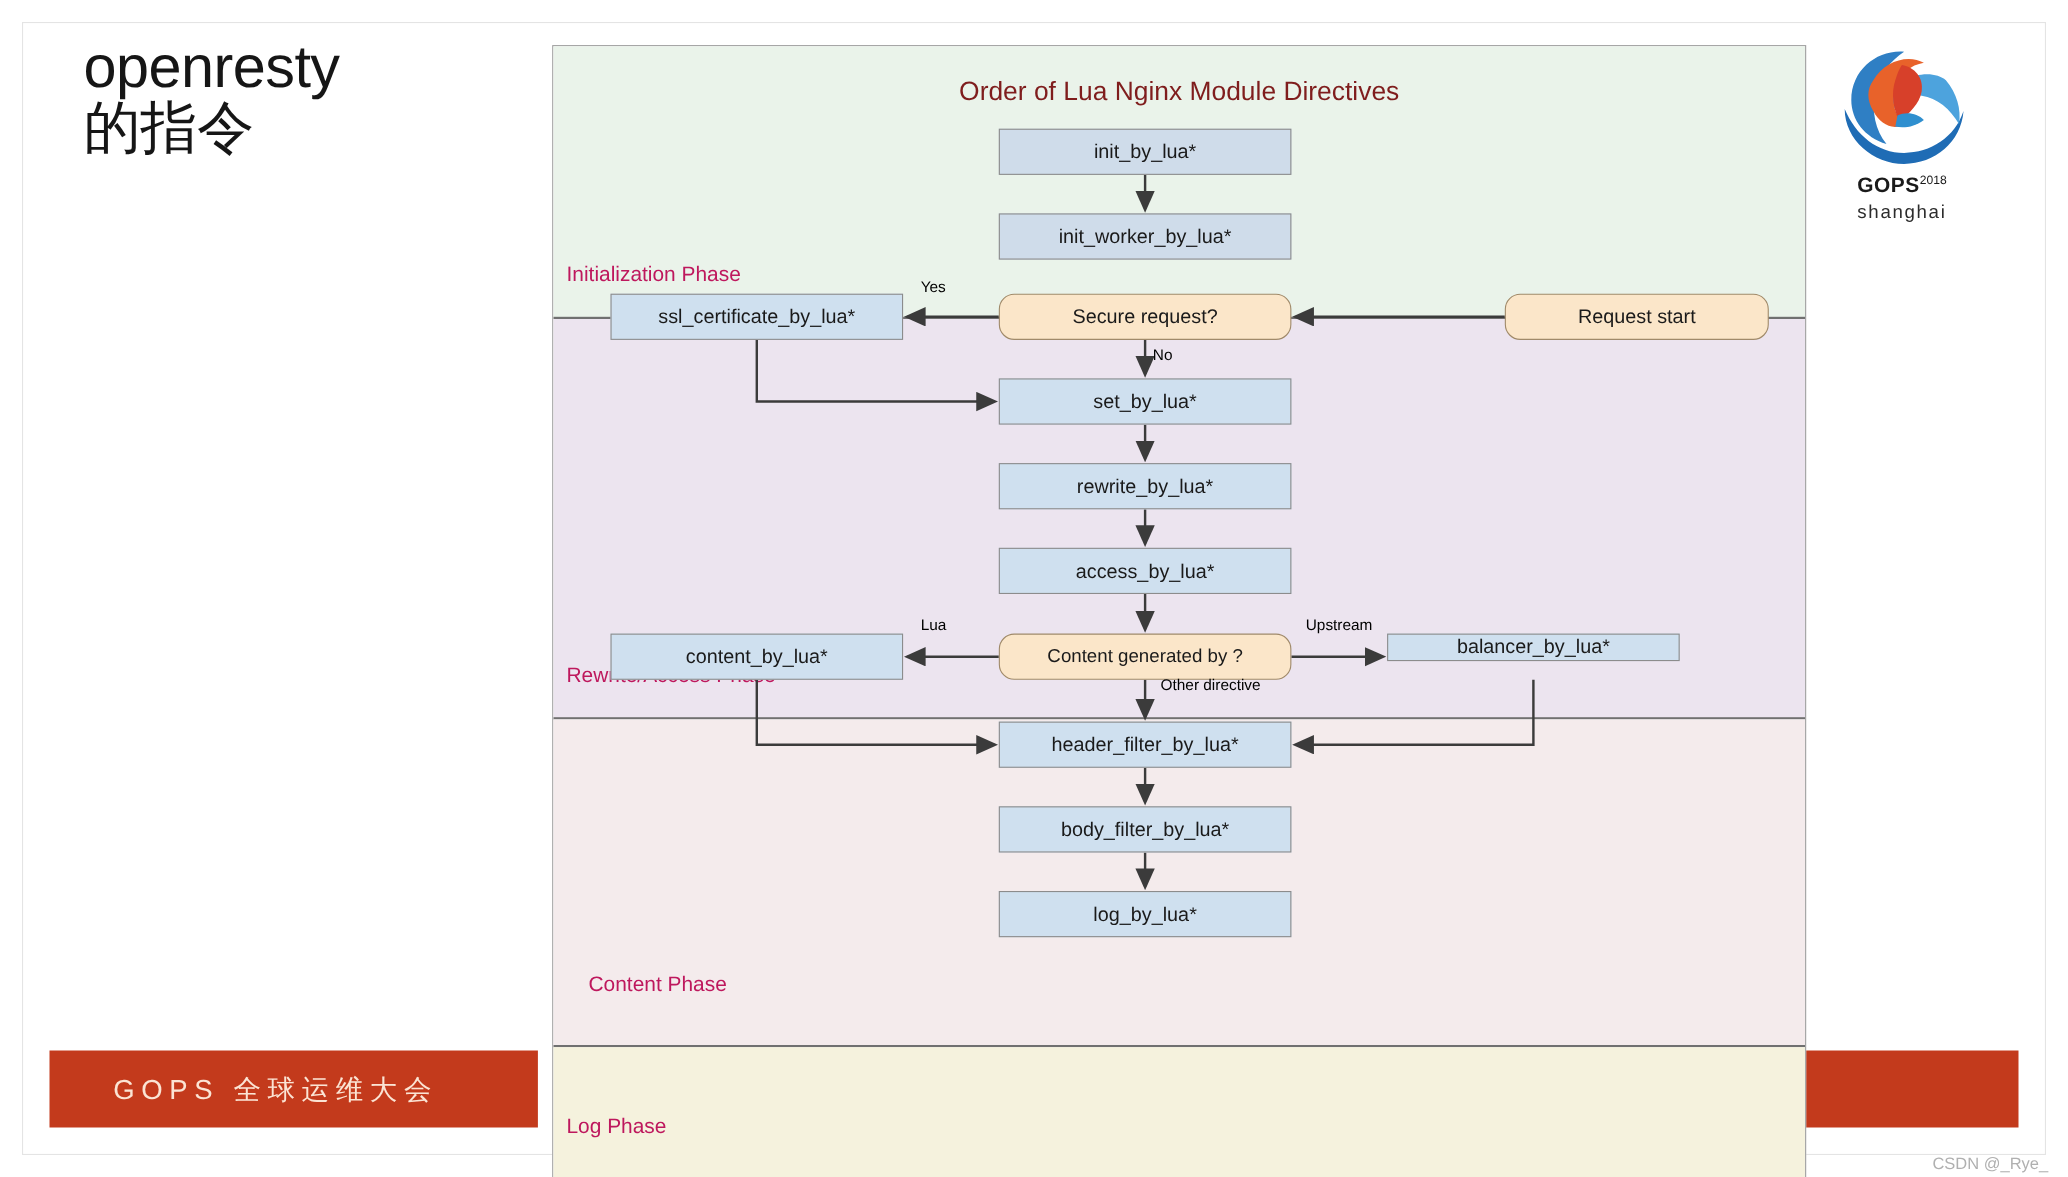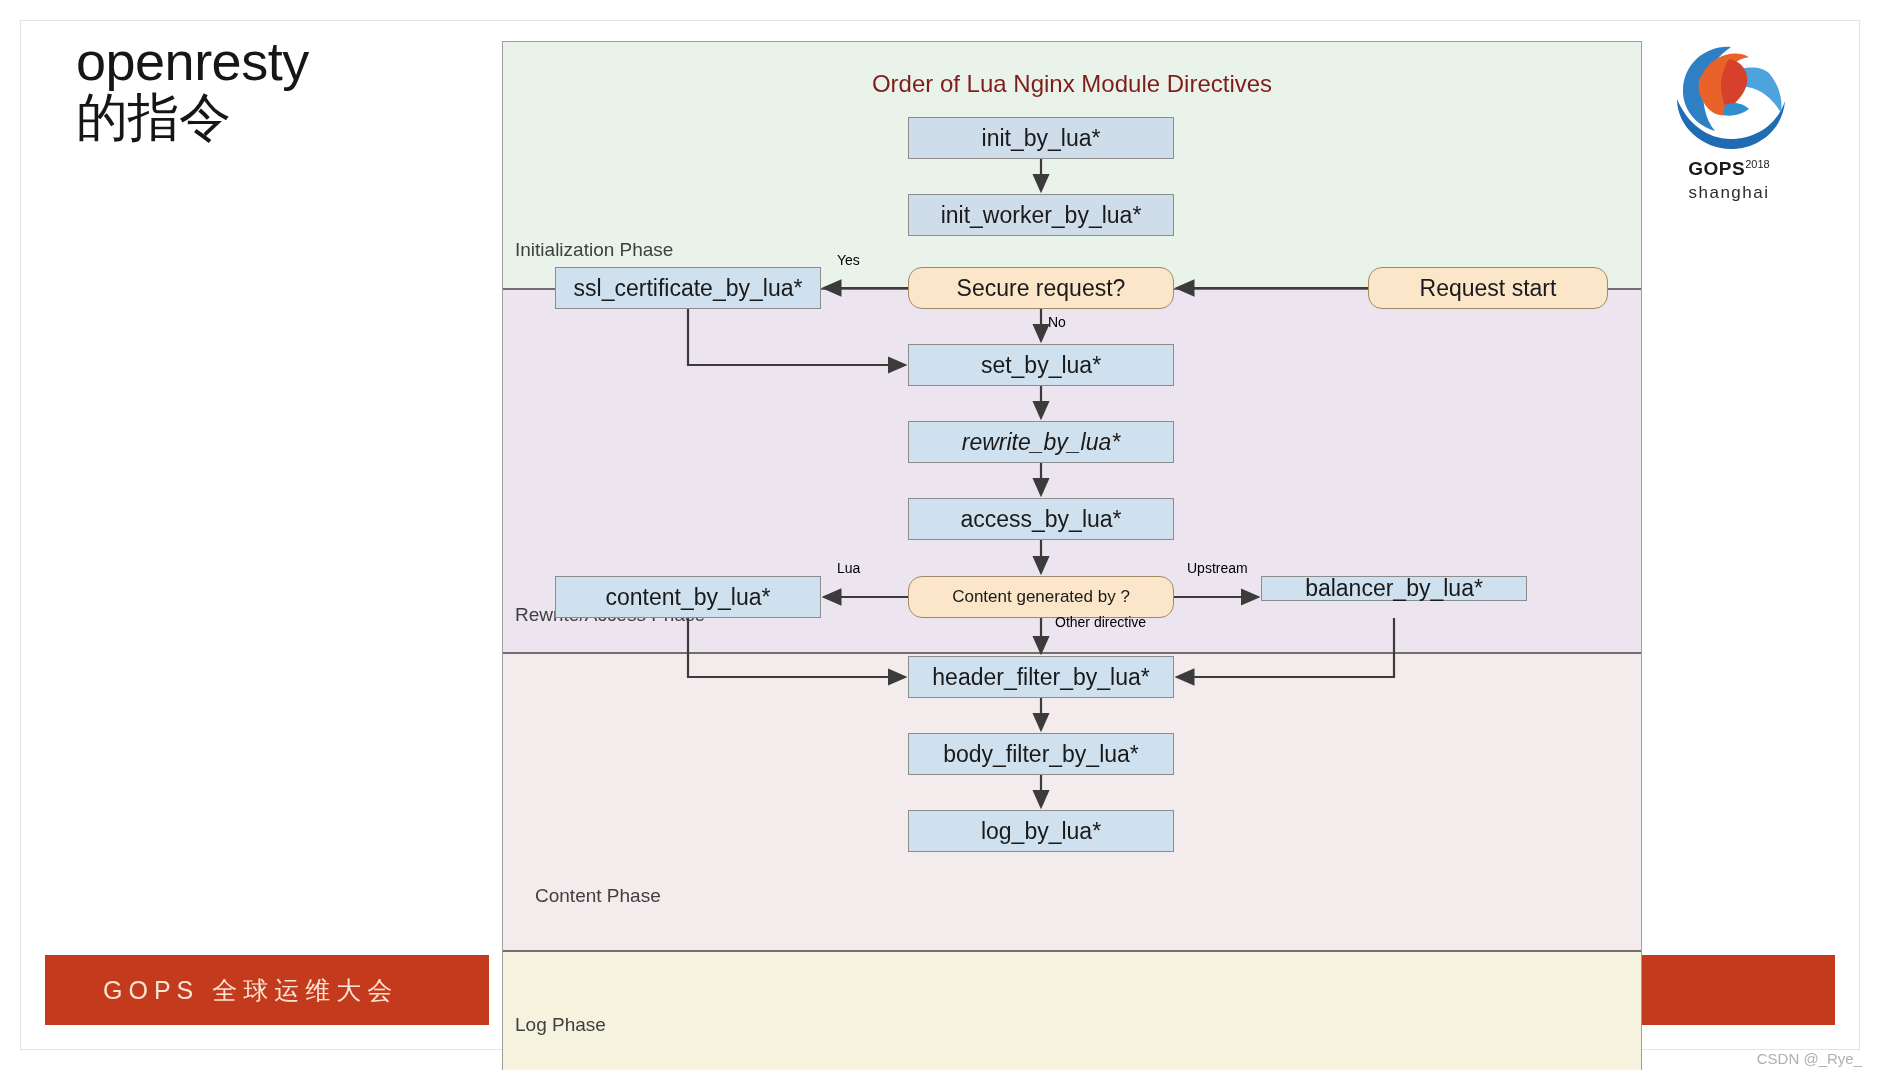--- a/index.html
+++ b/index.html
@@ -98,35 +98,35 @@
   .band {
     position: absolute;
     left: 0; width: 1138px;
     box-sizing: border-box;
   }
   .band-border-bottom { border-bottom: 2px solid #707070; }
   .band-label {
     position: absolute;
     left: 12px;
     font-size: 19px;
-    color: #404040;
+    color: #be185d;
     white-space: nowrap;
   }
   .diagram-title {
     position: absolute;
     left: 0; top: 28px; width: 100%;
     text-align: center;
     font-size: 24px;
     color: #7f1d1d;
   }
   .node {
     position: absolute;
     box-sizing: border-box;
     display: flex; align-items: center; justify-content: center;
-    font-size: 23px;
+    font-size: 18px;
     color: #1a1a1a;
     white-space: nowrap;
   }
   .node.blue {
     background: #cfdcea;
     border: 1.5px solid #8c8c8c;
   }
   .node.blue2 {
     background: #cfe0ef;
     border: 1.5px solid #8c8c8c;
@@ -234,21 +234,21 @@
           <line x1="538" y1="733" x2="538" y2="764" marker-end="url(#ah)"></line>
         </g>
       </svg>
 
       <div class="node blue" style="left:405px;top:75px;width:266px;height:42px;">init_by_lua*</div>
       <div class="node blue" style="left:405px;top:152px;width:266px;height:42px;">init_worker_by_lua*</div>
       <div class="node cream" style="left:865px;top:225px;width:240px;height:42px;">Request start</div>
       <div class="node cream" style="left:405px;top:225px;width:266px;height:42px;">Secure request?</div>
       <div class="node blue2" style="left:52px;top:225px;width:266px;height:42px;">ssl_certificate_by_lua*</div>
       <div class="node blue2" style="left:405px;top:302px;width:266px;height:42px;">set_by_lua*</div>
-      <div class="node blue2" style="left:405px;top:379px;width:266px;height:42px;font-style:italic;">rewrite_by_lua*</div>
+      <div class="node blue2" style="left:405px;top:379px;width:266px;height:42px;">rewrite_by_lua*</div>
       <div class="node blue2" style="left:405px;top:456px;width:266px;height:42px;">access_by_lua*</div>
       <div class="node cream" style="left:405px;top:534px;width:266px;height:42px;font-size:17px;">Content generated by ?</div>
       <div class="node blue2" style="left:52px;top:534px;width:266px;height:42px;">content_by_lua*</div>
       <div class="node blue2" style="left:758px;top:534px;width:266px;height:25px;">balancer_by_lua*</div>
       <div class="node blue2" style="left:405px;top:614px;width:266px;height:42px;">header_filter_by_lua*</div>
       <div class="node blue2" style="left:405px;top:691px;width:266px;height:42px;">body_filter_by_lua*</div>
       <div class="node blue2" style="left:405px;top:768px;width:266px;height:42px;">log_by_lua*</div>
 
       <div class="edge-label" style="left:334px;top:210px;">Yes</div>
       <div class="edge-label" style="left:545px;top:272px;">No</div>

